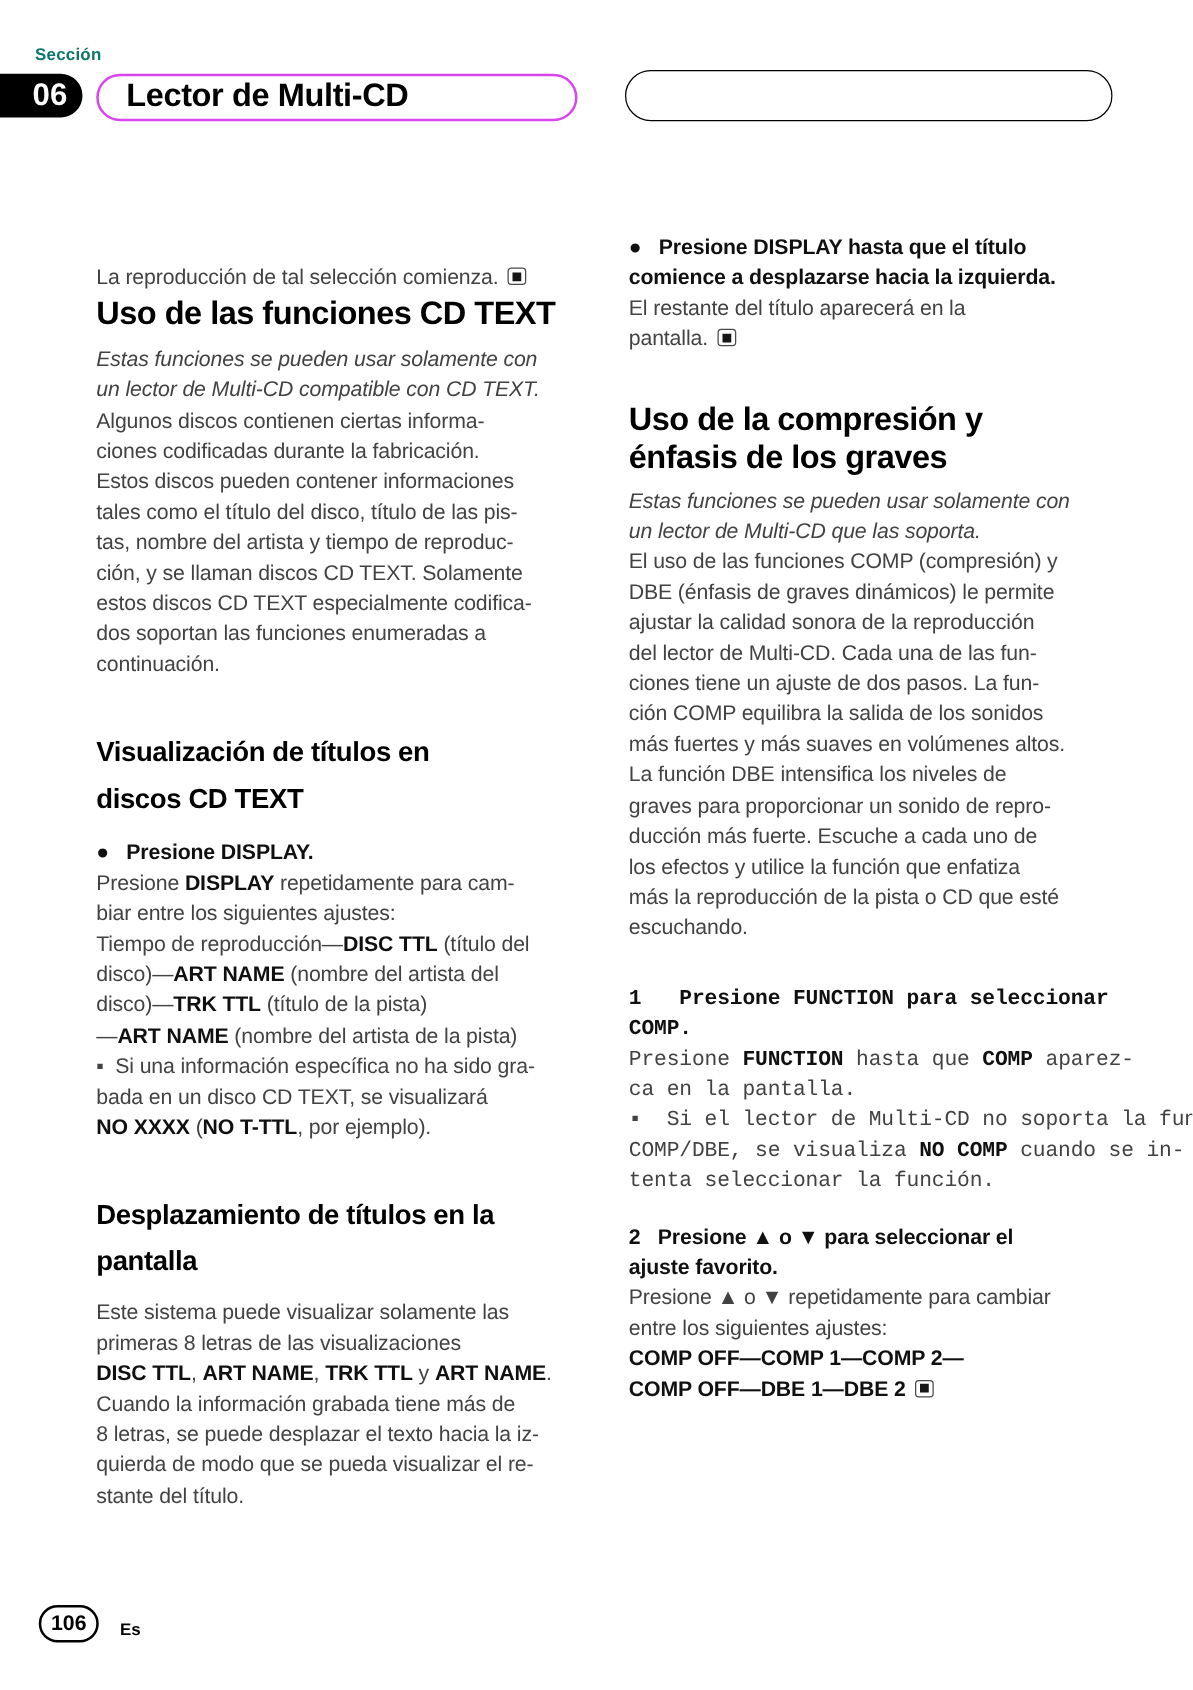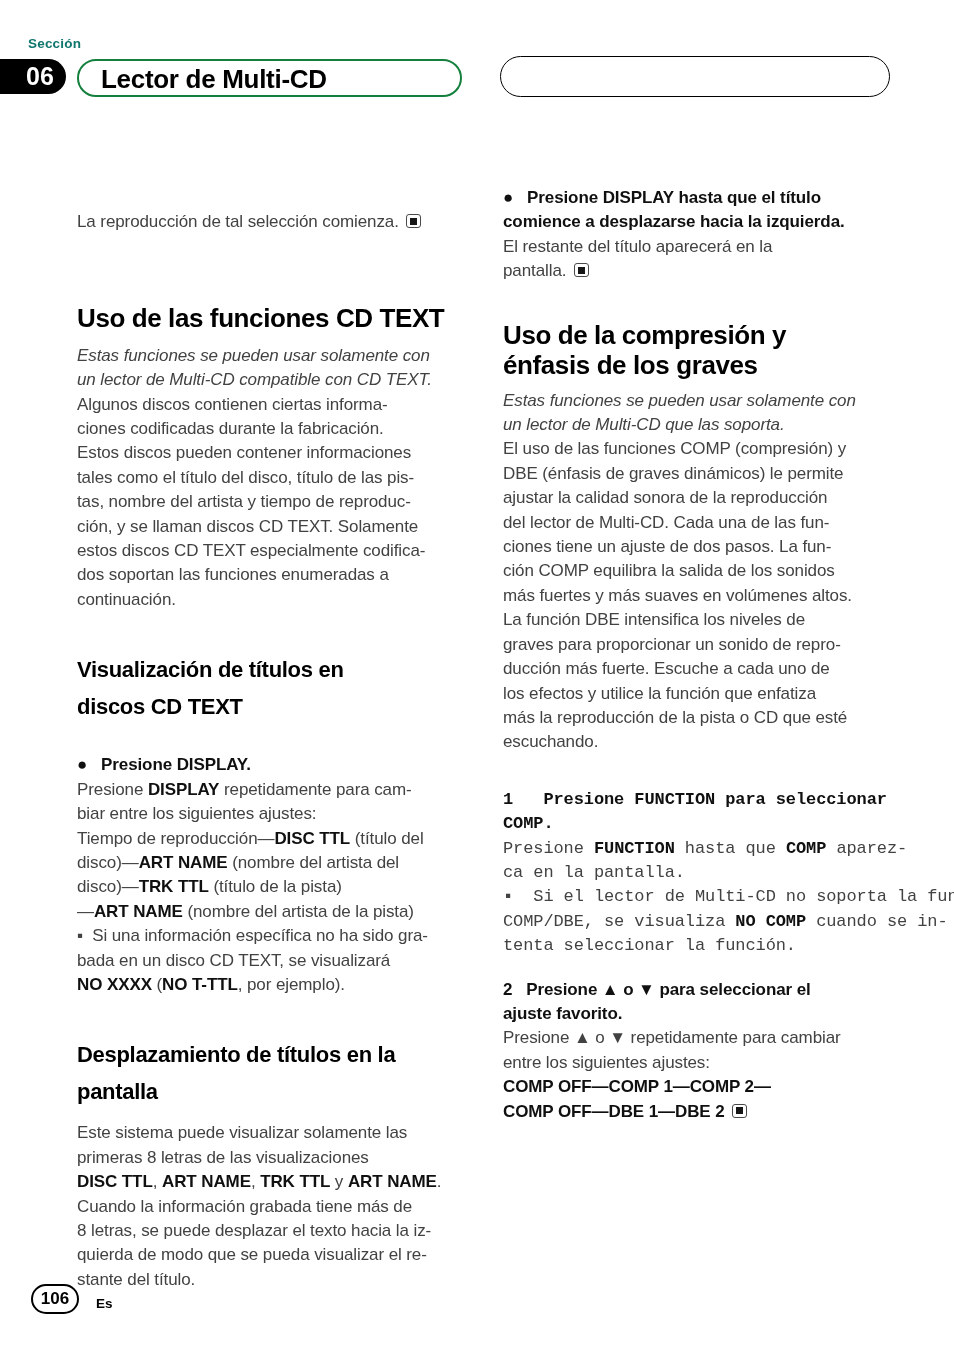--- a/index.html
+++ b/index.html
@@ -22,23 +22,23 @@
     width:66px; height:35px;
     background:#000; color:#fff;
     border-radius:0 18px 18px 0;
     display:flex; align-items:center; justify-content:center;
     padding-left:14px; box-sizing:border-box;
     font-size:25px; font-weight:bold;
   }
   .title-pill {
     position:absolute; left:77px; top:59px;
     width:385px; height:38px;
-    border:2px solid #15803d; border-radius:20px;
+    border:2px solid #d946ef; border-radius:20px;
     box-sizing:border-box;
-    display:flex; align-items:flex-end;
+    display:flex; align-items:flex-start;
     padding-left:22px;
     font-size:26px; font-weight:bold; color:#000;
     letter-spacing:-0.3px;
     white-space:pre;
   }
   .header-right-pill {
     position:absolute; left:500px; top:56px;
     width:390px; height:41px;
     border:1.6px solid #000; border-radius:21px;
     box-sizing:border-box;
@@ -67,24 +67,24 @@
   }
   .h2 {
     font-size:22px; line-height:37px;
     font-weight:bold; color:#000;
     letter-spacing:-0.3px;
     white-space:pre;
   }
 
   
   [data-name="block-step-3"]                 { margin-top:4px; }
-  [data-name="block-h1-cd-text"]             { margin-top:68px; }
+  [data-name="block-h1-cd-text"]             { }
   [data-name="block-body-cd-text"]           { margin-top:11px; }
   [data-name="block-h2-display-titles"]      { margin-top:39px; }
-  [data-name="block-body-display"]           { margin-top:28px; }
+  [data-name="block-body-display"]           { margin-top:13px; }
   [data-name="block-h2-scroll-titles"]       { margin-top:39px; }
   [data-name="block-body-scroll"]            { margin-top:11px; }
   [data-name="block-bullet-display-scroll"]  { margin-top:4px; }
   [data-name="block-h1-comp-dbe"]            { margin-top:36px; }
   [data-name="block-body-comp-intro"]        { margin-top:9px; }
   [data-name="block-step-1"]                 { margin-top:33px;font-family:Liberation Mono, monospace; }
   [data-name="block-step-2"]                 { margin-top:19px; }
 
   
   .endmark {

